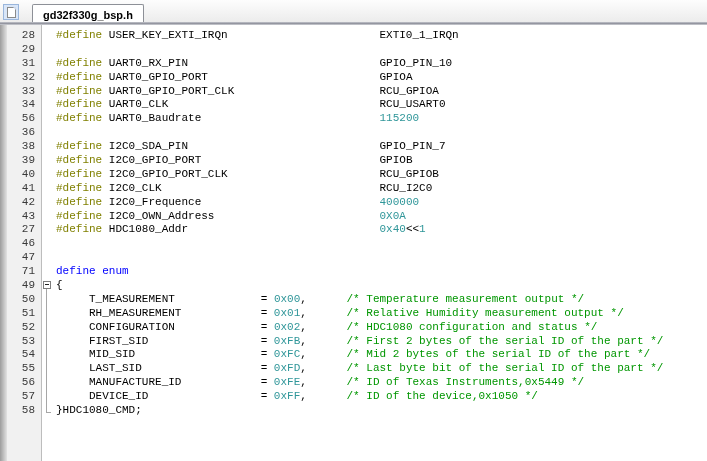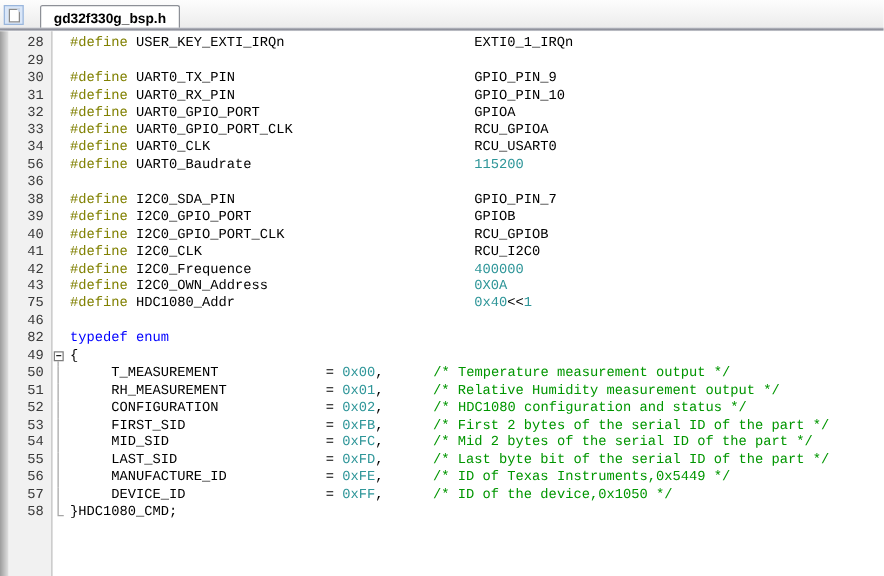--- a/index.html
+++ b/index.html
@@ -62,36 +62,36 @@
   </div>
   <div class="tabbar-sep"></div>
 
   <div class="editor">
     <div class="left-strip"></div>
     <div class="gutter-bg"></div>
     <div class="gutter-rule"></div>
     <div class="code-lines">
         <div class="code-row"><div class="gutter-num">28</div><div class="fold-cell"></div><div class="code-text"><span class="s-pp">#define</span><span class="s-p"> USER_KEY_EXTI_IRQn</span><span class="s-p">                       </span><span class="s-p">EXTI0_1_IRQn</span></div></div>
         <div class="code-row"><div class="gutter-num">29</div><div class="fold-cell"></div><div class="code-text"></div></div>
-        <div class="code-row"><div class="gutter-num">30</div><div class="fold-cell"></div><div class="code-text"><span class="s-pp">#define</span><span class="s-p"> UART0_TX_PIN</span><span class="s-p">                             </span><span class="s-p">GPIO_PIN_9</span></div></div>
         <div class="code-row"><div class="gutter-num">31</div><div class="fold-cell"></div><div class="code-text"><span class="s-pp">#define</span><span class="s-p"> UART0_RX_PIN</span><span class="s-p">                             </span><span class="s-p">GPIO_PIN_10</span></div></div>
         <div class="code-row"><div class="gutter-num">32</div><div class="fold-cell"></div><div class="code-text"><span class="s-pp">#define</span><span class="s-p"> UART0_GPIO_PORT</span><span class="s-p">                          </span><span class="s-p">GPIOA</span></div></div>
         <div class="code-row"><div class="gutter-num">33</div><div class="fold-cell"></div><div class="code-text"><span class="s-pp">#define</span><span class="s-p"> UART0_GPIO_PORT_CLK</span><span class="s-p">                      </span><span class="s-p">RCU_GPIOA</span></div></div>
         <div class="code-row"><div class="gutter-num">34</div><div class="fold-cell"></div><div class="code-text"><span class="s-pp">#define</span><span class="s-p"> UART0_CLK</span><span class="s-p">                                </span><span class="s-p">RCU_USART0</span></div></div>
         <div class="code-row"><div class="gutter-num">56</div><div class="fold-cell"></div><div class="code-text"><span class="s-pp">#define</span><span class="s-p"> UART0_Baudrate</span><span class="s-p">                           </span><span class="s-n">115200</span></div></div>
         <div class="code-row"><div class="gutter-num">36</div><div class="fold-cell"></div><div class="code-text"></div></div>
         <div class="code-row"><div class="gutter-num">38</div><div class="fold-cell"></div><div class="code-text"><span class="s-pp">#define</span><span class="s-p"> I2C0_SDA_PIN</span><span class="s-p">                             </span><span class="s-p">GPIO_PIN_7</span></div></div>
         <div class="code-row"><div class="gutter-num">39</div><div class="fold-cell"></div><div class="code-text"><span class="s-pp">#define</span><span class="s-p"> I2C0_GPIO_PORT</span><span class="s-p">                           </span><span class="s-p">GPIOB</span></div></div>
         <div class="code-row"><div class="gutter-num">40</div><div class="fold-cell"></div><div class="code-text"><span class="s-pp">#define</span><span class="s-p"> I2C0_GPIO_PORT_CLK</span><span class="s-p">                       </span><span class="s-p">RCU_GPIOB</span></div></div>
         <div class="code-row"><div class="gutter-num">41</div><div class="fold-cell"></div><div class="code-text"><span class="s-pp">#define</span><span class="s-p"> I2C0_CLK</span><span class="s-p">                                 </span><span class="s-p">RCU_I2C0</span></div></div>
         <div class="code-row"><div class="gutter-num">42</div><div class="fold-cell"></div><div class="code-text"><span class="s-pp">#define</span><span class="s-p"> I2C0_Frequence</span><span class="s-p">                           </span><span class="s-n">400000</span></div></div>
         <div class="code-row"><div class="gutter-num">43</div><div class="fold-cell"></div><div class="code-text"><span class="s-pp">#define</span><span class="s-p"> I2C0_OWN_Address</span><span class="s-p">                         </span><span class="s-n">0X0A</span></div></div>
-        <div class="code-row"><div class="gutter-num">75</div><div class="fold-cell"></div><div class="code-text"><span class="s-pp">#define</span><span class="s-p"> HDC1080_Addr</span><span class="s-p">                             </span><span class="s-n">0x40</span><span class="s-p">&lt;&lt;</span><span class="s-n">1</span></div></div>
+        <div class="code-row"><div class="gutter-num">27</div><div class="fold-cell"></div><div class="code-text"><span class="s-pp">#define</span><span class="s-p"> HDC1080_Addr</span><span class="s-p">                             </span><span class="s-n">0x40</span><span class="s-p">&lt;&lt;</span><span class="s-n">1</span></div></div>
         <div class="code-row"><div class="gutter-num">46</div><div class="fold-cell"></div><div class="code-text"></div></div>
-        <div class="code-row"><div class="gutter-num">82</div><div class="fold-cell"></div><div class="code-text"><span class="s-k">typedef</span><span class="s-p"> </span><span class="s-k">enum</span></div></div>
+        <div class="code-row"><div class="gutter-num">47</div><div class="fold-cell"></div><div class="code-text"></div></div>
+        <div class="code-row"><div class="gutter-num">71</div><div class="fold-cell"></div><div class="code-text"><span class="s-k">define</span><span class="s-p"> </span><span class="s-k">enum</span></div></div>
         <div class="code-row"><div class="gutter-num">49</div><div class="fold-cell open"><span class="tail"></span></div><div class="code-text"><span class="s-p">{</span></div></div>
         <div class="code-row"><div class="gutter-num">50</div><div class="fold-cell line"></div><div class="code-text"><span class="s-p">     </span><span class="s-p">T_MEASUREMENT</span><span class="s-p">             </span><span class="s-p">= </span><span class="s-n">0x00</span><span class="s-p">,</span><span class="s-p">      </span><span class="s-c">/* Temperature measurement output */</span></div></div>
         <div class="code-row"><div class="gutter-num">51</div><div class="fold-cell line"></div><div class="code-text"><span class="s-p">     </span><span class="s-p">RH_MEASUREMENT</span><span class="s-p">            </span><span class="s-p">= </span><span class="s-n">0x01</span><span class="s-p">,</span><span class="s-p">      </span><span class="s-c">/* Relative Humidity measurement output */</span></div></div>
         <div class="code-row"><div class="gutter-num">52</div><div class="fold-cell line"></div><div class="code-text"><span class="s-p">     </span><span class="s-p">CONFIGURATION</span><span class="s-p">             </span><span class="s-p">= </span><span class="s-n">0x02</span><span class="s-p">,</span><span class="s-p">      </span><span class="s-c">/* HDC1080 configuration and status */</span></div></div>
         <div class="code-row"><div class="gutter-num">53</div><div class="fold-cell line"></div><div class="code-text"><span class="s-p">     </span><span class="s-p">FIRST_SID</span><span class="s-p">                 </span><span class="s-p">= </span><span class="s-n">0xFB</span><span class="s-p">,</span><span class="s-p">      </span><span class="s-c">/* First 2 bytes of the serial ID of the part */</span></div></div>
         <div class="code-row"><div class="gutter-num">54</div><div class="fold-cell line"></div><div class="code-text"><span class="s-p">     </span><span class="s-p">MID_SID</span><span class="s-p">                   </span><span class="s-p">= </span><span class="s-n">0xFC</span><span class="s-p">,</span><span class="s-p">      </span><span class="s-c">/* Mid 2 bytes of the serial ID of the part */</span></div></div>
         <div class="code-row"><div class="gutter-num">55</div><div class="fold-cell line"></div><div class="code-text"><span class="s-p">     </span><span class="s-p">LAST_SID</span><span class="s-p">                  </span><span class="s-p">= </span><span class="s-n">0xFD</span><span class="s-p">,</span><span class="s-p">      </span><span class="s-c">/* Last byte bit of the serial ID of the part */</span></div></div>
         <div class="code-row"><div class="gutter-num">56</div><div class="fold-cell line"></div><div class="code-text"><span class="s-p">     </span><span class="s-p">MANUFACTURE_ID</span><span class="s-p">            </span><span class="s-p">= </span><span class="s-n">0xFE</span><span class="s-p">,</span><span class="s-p">      </span><span class="s-c">/* ID of Texas Instruments,0x5449 */</span></div></div>
         <div class="code-row"><div class="gutter-num">57</div><div class="fold-cell line"></div><div class="code-text"><span class="s-p">     </span><span class="s-p">DEVICE_ID</span><span class="s-p">                 </span><span class="s-p">= </span><span class="s-n">0xFF</span><span class="s-p">,</span><span class="s-p">      </span><span class="s-c">/* ID of the device,0x1050 */</span></div></div>
         <div class="code-row"><div class="gutter-num">58</div><div class="fold-cell end"></div><div class="code-text"><span class="s-p">}HDC1080_CMD;</span></div></div>

